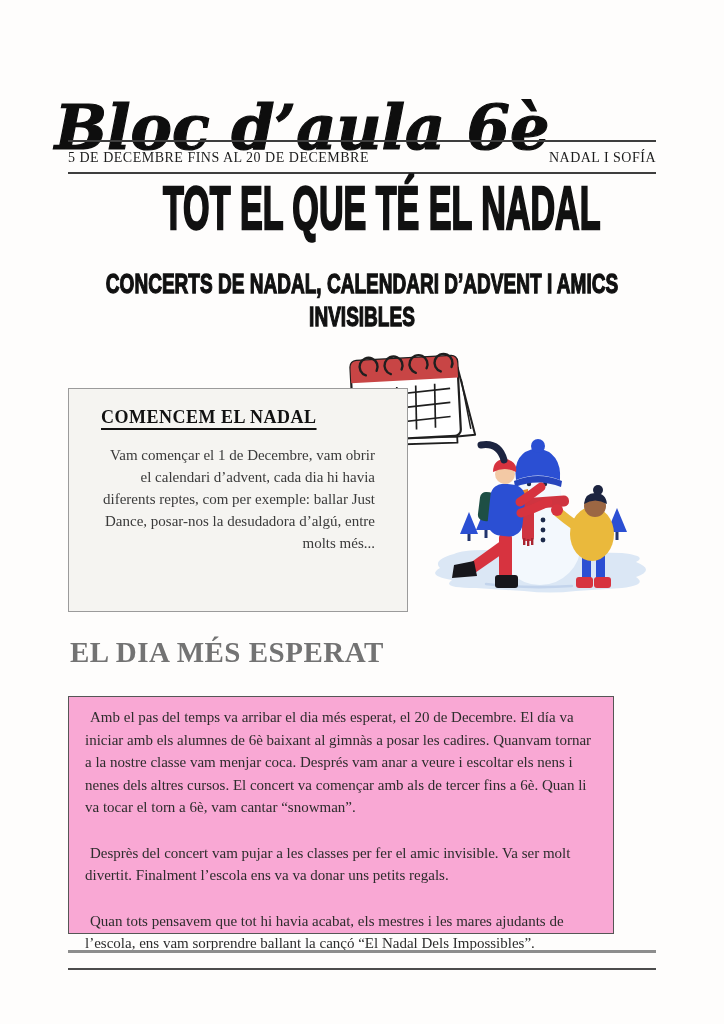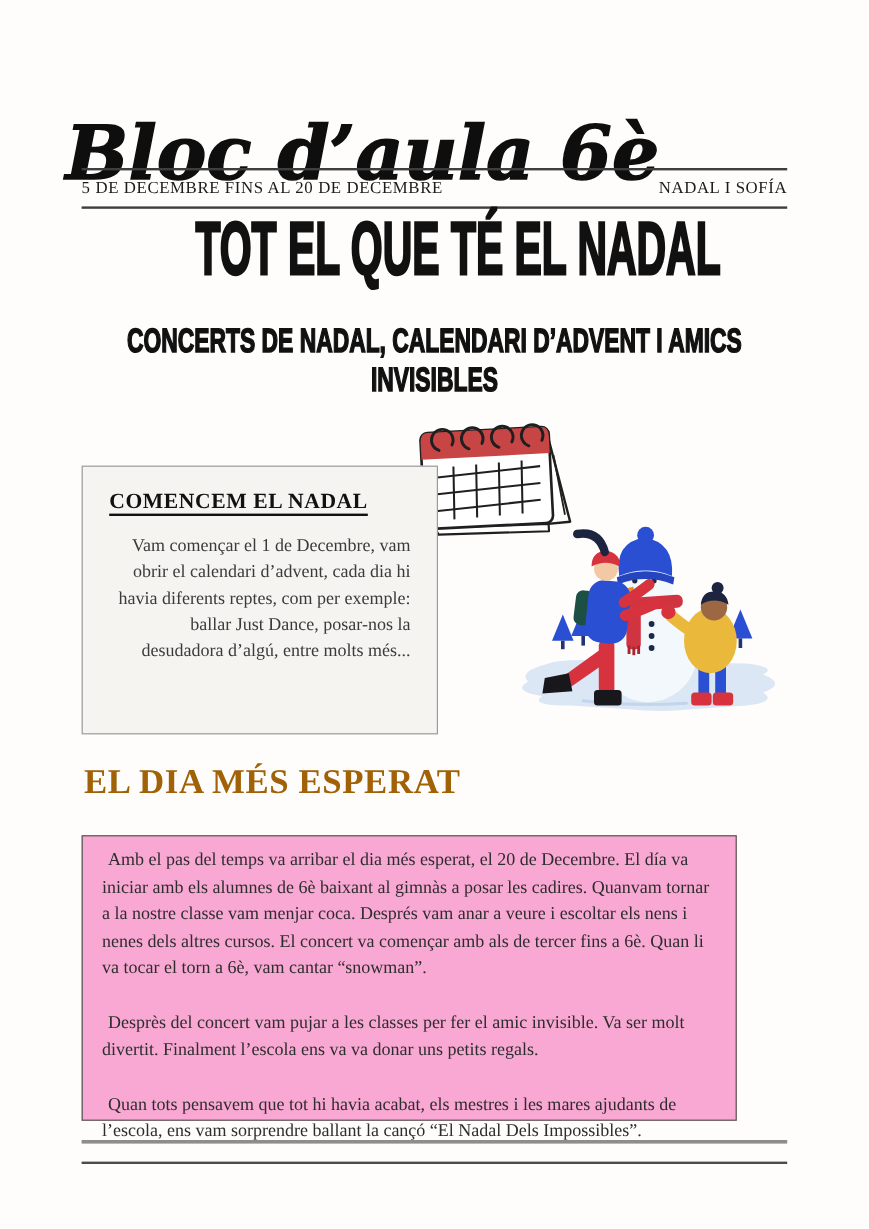--- a/index.html
+++ b/index.html
@@ -35,38 +35,38 @@
     font-family:"Liberation Sans",sans-serif;font-weight:bold;font-size:28px;
     line-height:33px;color:#111;
     transform:scaleX(0.68);transform-origin:50% 50%;
     -webkit-text-stroke:1.3px #111;
   }
   
   .calendar-illu{position:absolute;left:336px;top:342px;width:152px;height:108px;}
   .snow-illu{position:absolute;left:424px;top:434px;width:240px;height:162px;}
   
   .info-box{
-    position:absolute;left:68px;top:388px;width:297px;height:224px;
+    position:absolute;left:68px;top:388px;width:340px;height:224px;
     box-sizing:border-box;background:#f5f4f1;border:1.5px solid #9b9b9b;
-    padding:18px 22px;
+    padding:18px 32px;
   }
   .info-box h3{
     margin:0;font-size:18px;font-weight:bold;letter-spacing:0.5px;color:#111;
     text-decoration:underline;text-underline-offset:5px;
     text-decoration-thickness:1.5px;
   }
   .info-box p{
     margin:16px 0 0 0;font-size:15px;line-height:22px;color:#3a3a3a;
     text-indent:5px;
     text-align:right;
   }
   
   .section-title{
     position:absolute;left:70px;top:636px;margin:0;
-    font-size:29px;font-weight:bold;letter-spacing:0.5px;color:#a16207;
+    font-size:29px;font-weight:bold;letter-spacing:0.5px;color:#737373;
   }
   .story-box{
     position:absolute;left:68px;top:696px;width:546px;height:238px;
     box-sizing:border-box;background:#f9a8d4;border:1.5px solid #565656;
     padding:9px 16px;
   }
   .story-box p{
     margin:0 0 23px 0;font-size:15px;line-height:22.5px;color:#2d2d2d;
     text-indent:5px;
   }

